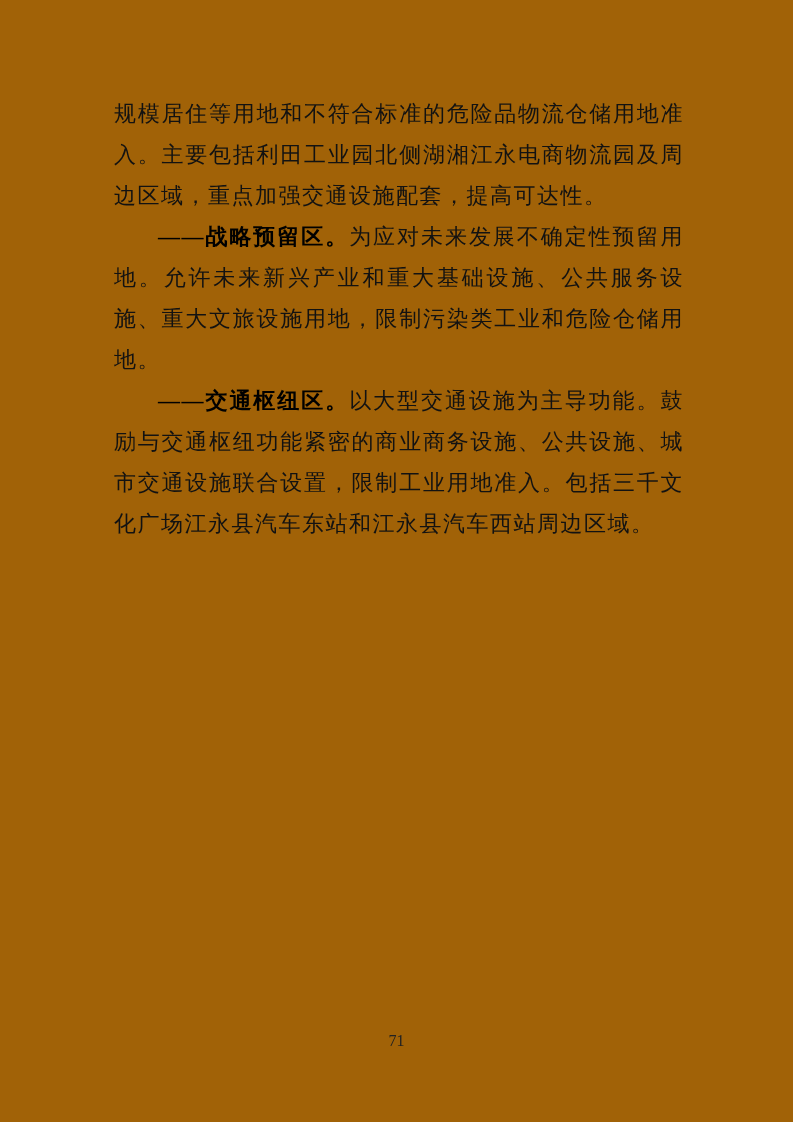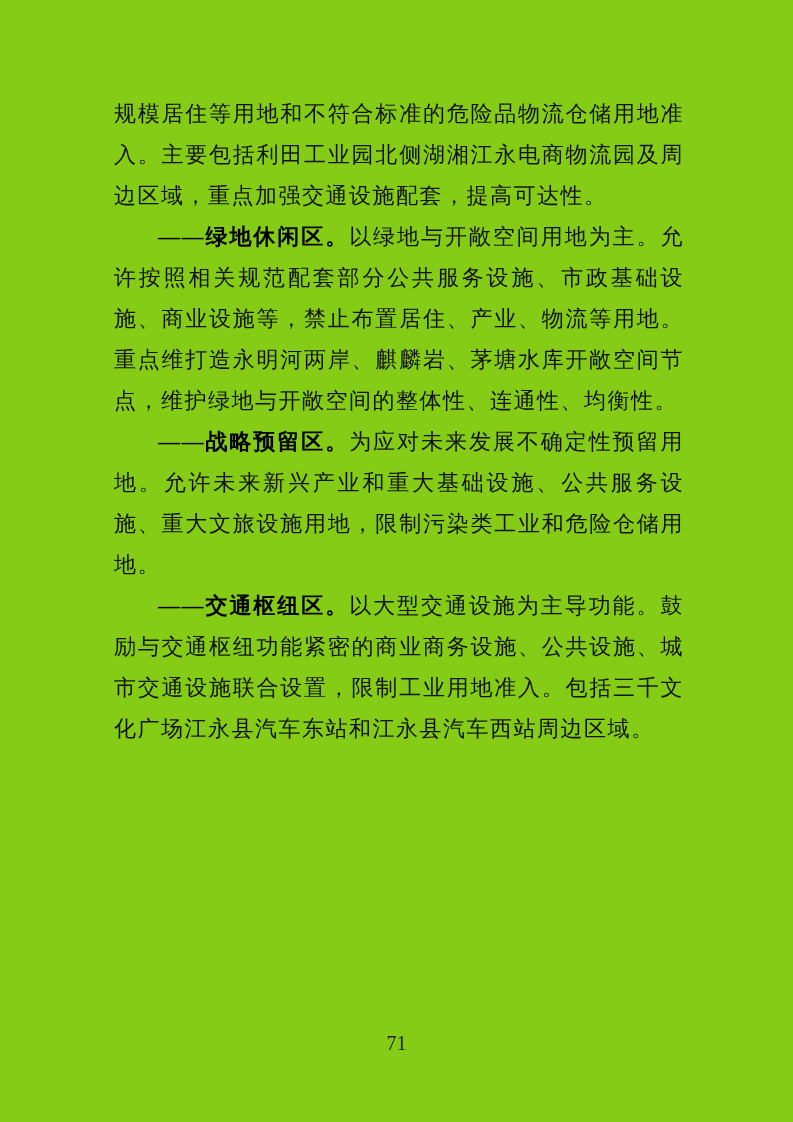--- a/index.html
+++ b/index.html
@@ -5,21 +5,21 @@
   html, body {
     margin: 0;
     padding: 0;
     background: #ffffff;
     font-family: "Liberation Serif", "DejaVu Serif", serif;
   }
   .page {
     position: relative;
     width: 793px;
     height: 1122px;
-    background: #84cc16;
+    background: #a16207;
     overflow: hidden;
     box-sizing: border-box;
     text-decoration: underline;
   }
   .content {
     position: absolute;
     left: 114px;
     top: 93px;
     width: 570px;
     color: #121212;
@@ -39,34 +39,33 @@
   .lead {
     font-weight: bold;
     color: #000000;
   }
   .page-number {
     position: absolute;
     left: 0;
     top: 1032px;
     width: 100%;
     text-align: center;
-    font-size: 20px;
+    font-size: 16px;
     color: #222222;
     letter-spacing: 0;
   }
 </style>
 </head>
 <body>
 
 <div class="page">
   <div class="content">
 
     <p class="para"><span class="lead"></span><span>规模居住等用地和不符合标准的危险品物流仓储用地准入。主要包括利田工业园北侧湖湘江永电商物流园及周边区域，重点加强交通设施配套，提高可达性。</span></p>
 
-    <p class="para indent"><span class="lead">——绿地休闲区。</span><span>以绿地与开敞空间用地为主。允许按照相关规范配套部分公共服务设施、市政基础设施、商业设施等，禁止布置居住、产业、物流等用地。重点维打造永明河两岸、麒麟岩、茅塘水库开敞空间节点，维护绿地与开敞空间的整体性、连通性、均衡性。</span></p>
 
     <p class="para indent"><span class="lead">——战略预留区。</span><span>为应对未来发展不确定性预留用地。允许未来新兴产业和重大基础设施、公共服务设施、重大文旅设施用地，限制污染类工业和危险仓储用地。</span></p>
 
     <p class="para indent"><span class="lead">——交通枢纽区。</span><span>以大型交通设施为主导功能。鼓励与交通枢纽功能紧密的商业商务设施、公共设施、城市交通设施联合设置，限制工业用地准入。包括三千文化广场江永县汽车东站和江永县汽车西站周边区域。</span></p>
 
 
   </div>
 
   <div class="page-number">71</div>
 </div>

